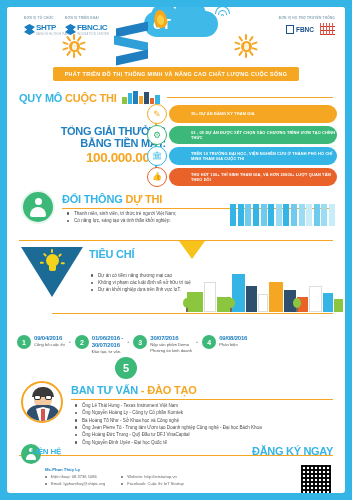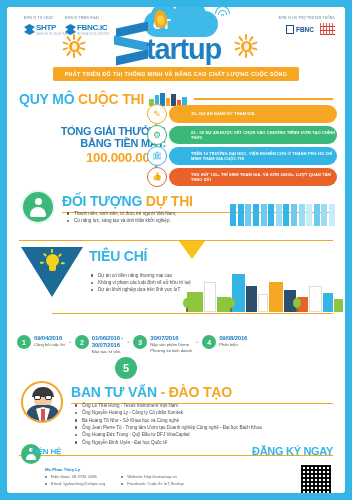--- a/index.html
+++ b/index.html
@@ -68,21 +68,21 @@
 
   
   .ribbon-wrap { position:absolute; left:0; right:0; top:60px; display:flex; justify-content:center; }
   .ribbon { position:relative; background:#f5a623; color:#fff; font-size:5.4px; font-weight:bold;
     letter-spacing:.35px; padding:4px 12px; border-radius:2px; white-space:nowrap; }
   .ribbon .tail { position:absolute; top:3px; width:10px; height:11px; background:#d98c12; z-index:-1; }
   .ribbon .tl { left:-8px; clip-path:polygon(0 0,100% 0,100% 100%,0 100%,3px 50%); }
   .ribbon .tr { right:-8px; clip-path:polygon(0 0,100% 0,calc(100% - 3px) 50%,100% 100%,0 100%); }
 
   
-  .sec-title { font-size:14px; font-weight:bold; letter-spacing:-.2px; }
+  .sec-title { font-size:11px; font-weight:bold; letter-spacing:-.2px; }
 
   .scale { position:absolute; left:0; right:0; top:84px; height:96px; }
   .scale-head { display:flex; align-items:center; padding:0 12px; gap:5px; }
   .scale-head .rule { flex:1; height:1.2px; background:#f5a623; }
   .city-mini { width:40px; height:13px; position:relative; }
   .city-mini b { position:absolute; bottom:0; display:block; }
 
   .prize { position:absolute; left:14px; top:34px; width:145px; text-align:right; }
   .prize .l1 { font-size:11px; font-weight:bold; color:#1f7fc0; letter-spacing:-.3px; }
   .prize .l2 { font-size:11px; font-weight:bold; color:#1f7fc0; letter-spacing:-.3px; }
@@ -234,21 +234,20 @@
         <div class="wifi">
               <i></i>
               <i></i>
               <i></i>
             </div>
         <div class="s-mark">
               <b></b>
               <b></b>
               <b></b>
             </div>
-        <div class="word">tartup</div>
       </div>
     </div>
 
     <div class="sunburst sb1">
           <span class="core"></span>
           <i style="transform: rotate(0deg);"></i>
           <i style="transform: rotate(36deg);"></i>
           <i style="transform: rotate(72deg);"></i>
           <i style="transform: rotate(108deg);"></i>
           <i style="transform: rotate(144deg);"></i>
@@ -345,21 +344,21 @@
 
   <div class="aud">
     <div class="aud-ico">
       <span class="person">
             <i class="h"></i>
             <i class="b"></i>
           </span>
     </div>
     <div class="aud-head">
       <div class="sec-title">
-        <span style="color:#35b5e5">ĐỐI TƯỢNG </span><span style="color:#f5a623">DỰ THI</span>
+        <span style="color:#35b5e5">ĐỐI THÔNG </span><span style="color:#f5a623">DỰ THI</span>
       </div>
       <div class="rule"></div>
     </div>
     <div class="aud-list">
       <div class="bullet">Thanh niên, sinh viên, trí thức trẻ người Việt Nam;</div>
       <div class="bullet">Có năng lực, sáng tạo và tinh thần khởi nghiệp.</div>
     </div>
     <div class="crowd">
       <span style="background:#35b5e5">
             <i></i>

